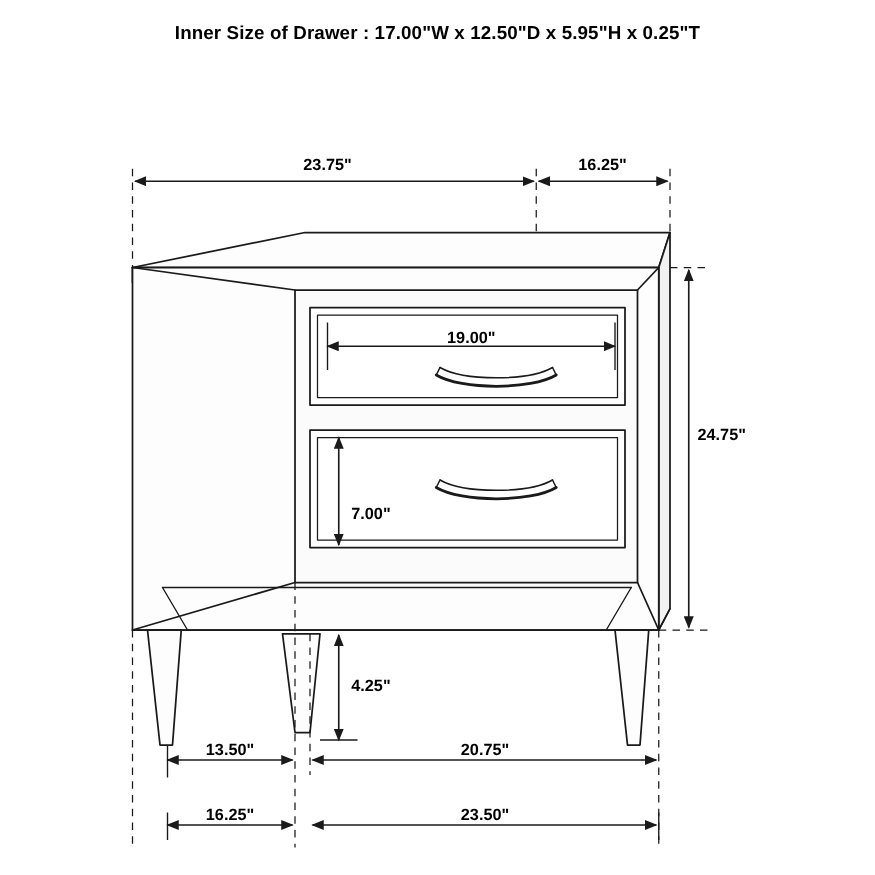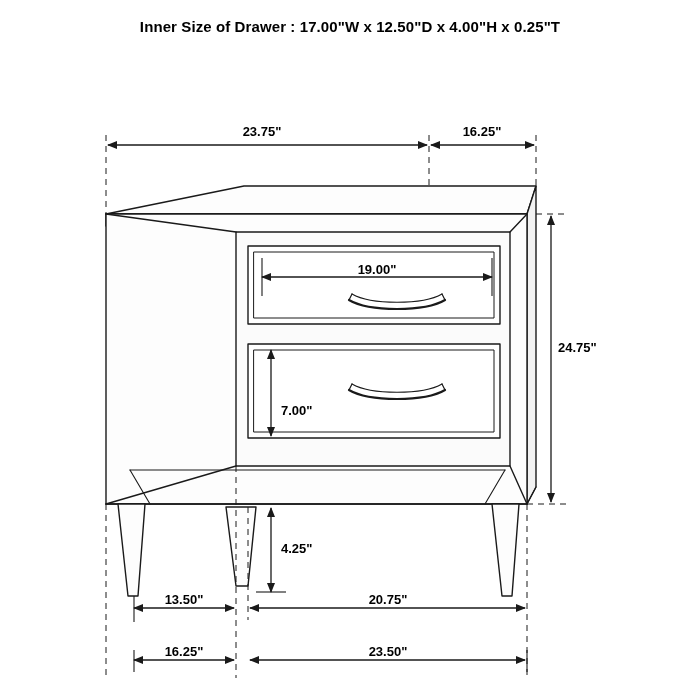--- a/index.html
+++ b/index.html
@@ -45,21 +45,21 @@
     font-weight: bold;
     white-space: nowrap;
     text-align: center;
   }
 </style>
 </head>
 <body>
 
 <div id="stage">
 
-  <div class="title">Inner Size of Drawer : 17.00"W x 12.50"D x 4.00"H x 0.25"T</div>
+  <div class="title">Inner Size of Drawer : 17.00"W x 12.50"D x 5.95"H x 0.25"T</div>
 
   <svg id="diagram" viewBox="0 0 700 700">
     <defs>
       <marker id="arrEnd" markerWidth="10" markerHeight="8" refX="9" refY="4" orient="auto" markerUnits="userSpaceOnUse">
         <path d="M0,0 L10,4 L0,8 z" fill="#1a1a1a"></path>
       </marker>
       <marker id="arrStart" markerWidth="10" markerHeight="8" refX="1" refY="4" orient="auto" markerUnits="userSpaceOnUse">
         <path d="M10,0 L0,4 L10,8 z" fill="#1a1a1a"></path>
       </marker>
     </defs>

